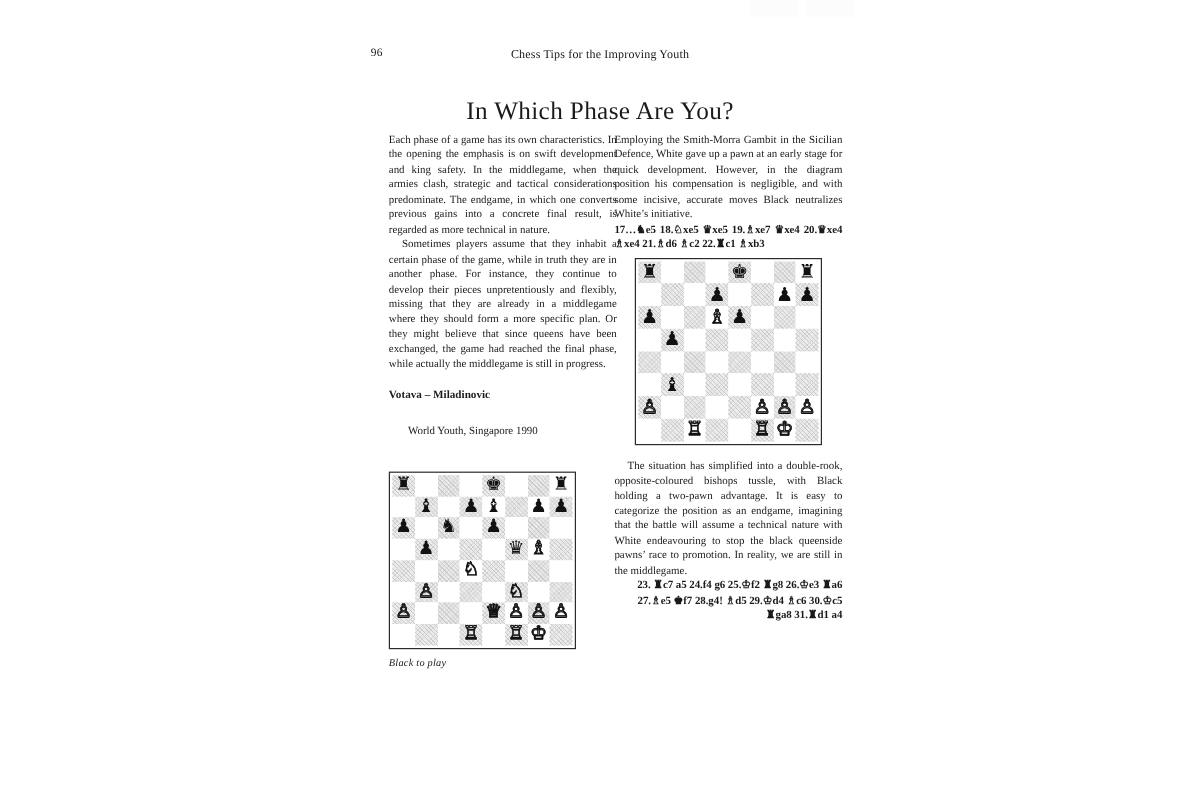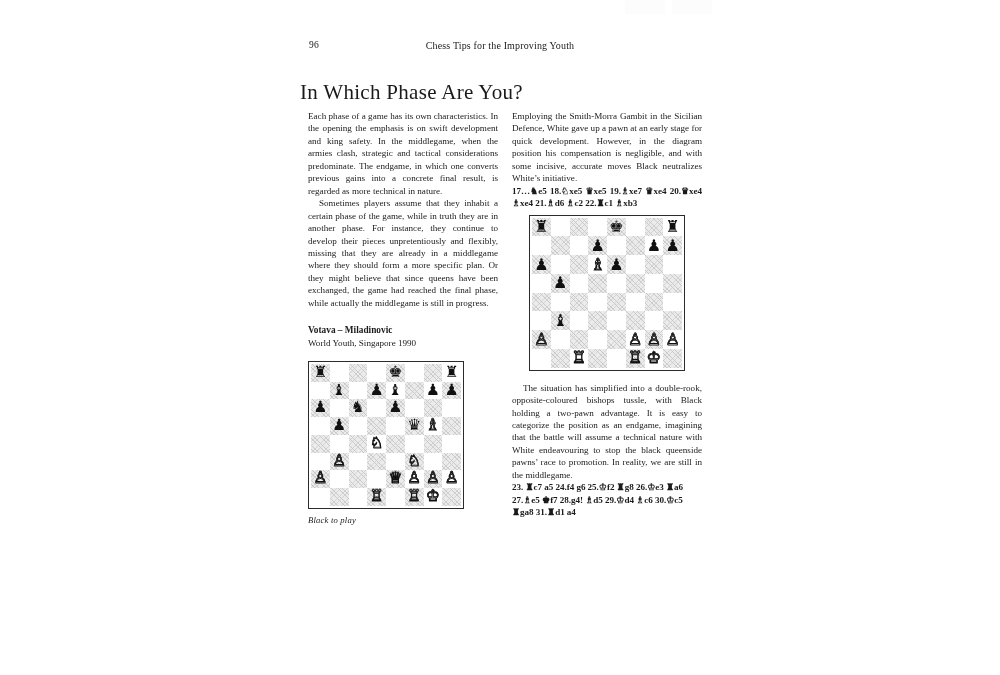--- a/index.html
+++ b/index.html
@@ -57,63 +57,63 @@
     font-size: 10px;
     letter-spacing: .15px;
   }
 
   
   .chapter-title {
     position: absolute;
     top: 66px;
     left: 0;
     width: 400px;
-    text-align: left;
+    text-align: center;
     font-size: 21px;
     font-weight: 400;
     letter-spacing: .3px;
   }
 
   
   .col {
     position: absolute;
     top: 110px;
     width: 190px;
   }
-  .col-left  { left: 8px; }
+  .col-left  { left: 24px; }
   .col-right { left: 212px; }
 
   p.body {
     margin: 0;
     font-size: 9.1px;
     line-height: 12.45px;
     text-align: justify;
     text-indent: 0;
     hyphens: auto;
   }
   p.body.indent { text-indent: 11px; }
 
   p.moves {
     margin: 0;
     font-size: 9.1px;
     line-height: 12.45px;
     font-weight: bold;
     text-align: justify;
     letter-spacing: -0.05px;
   }
-  p.moves.nojust { text-align: left; }
+  p.moves.nojust { text-align: right; }
 
   .gamehead {
     margin: 0;
     font-size: 9.3px;
     font-weight: bold;
     line-height: 12.8px;
   }
   .gamesub {
-    margin: 0;
+    margin: 16px;
     font-size: 9.1px;
     line-height: 12.8px;
   }
 
   .spacer-s { height: 5px; }
   .spacer-m { height: 11px; }
   .spacer-l { height: 15px; }
 
   
   .diagram-wrap { position: relative; }

